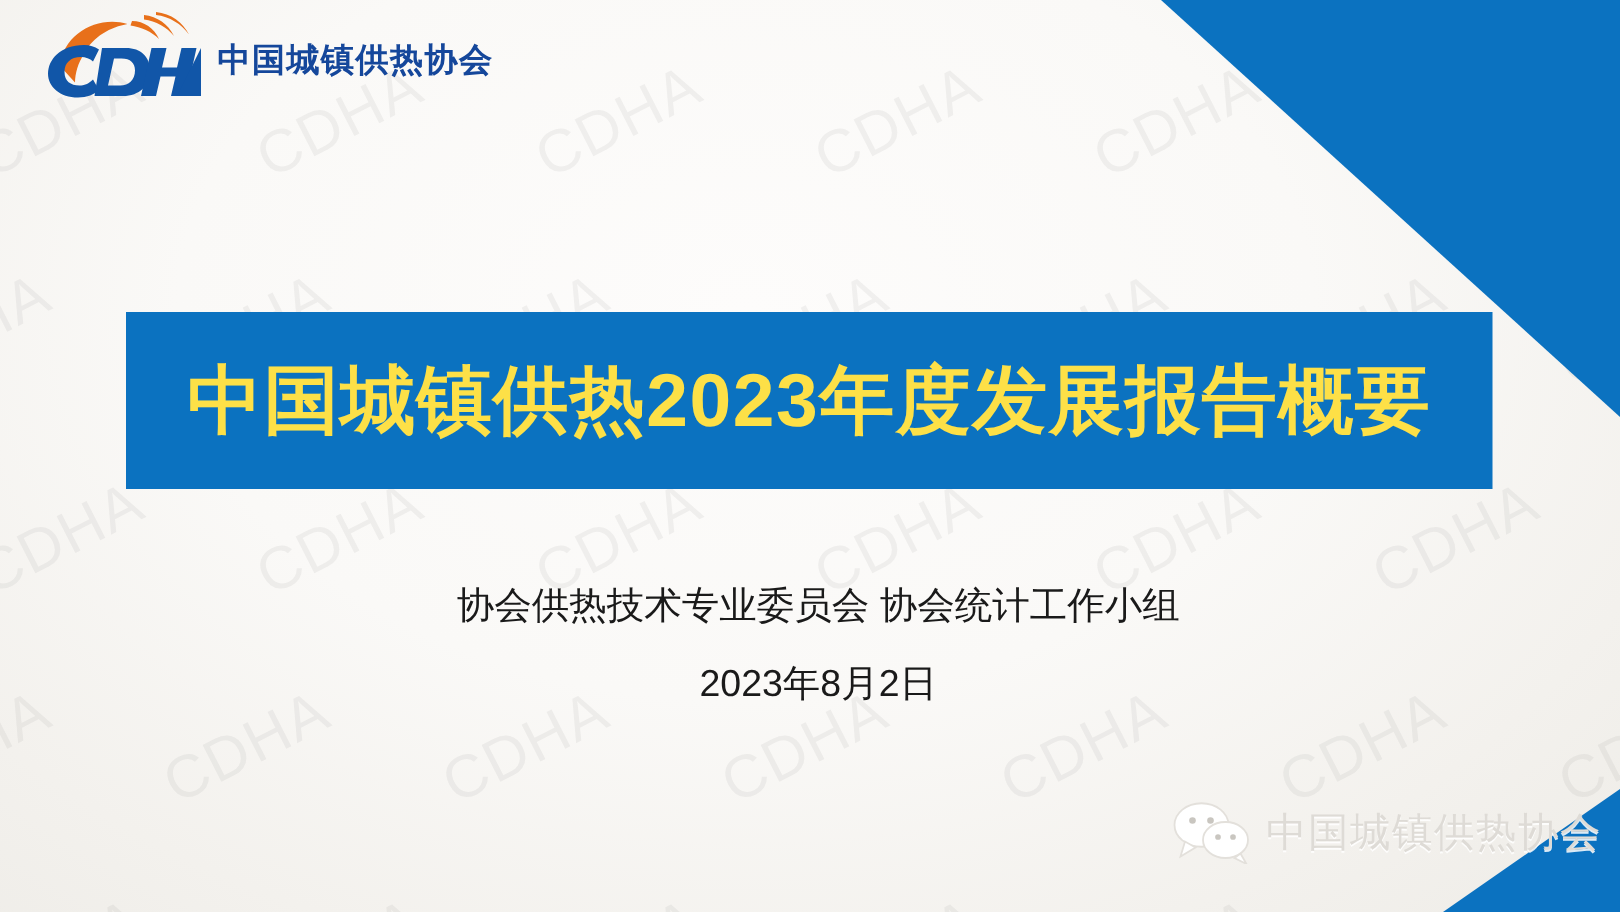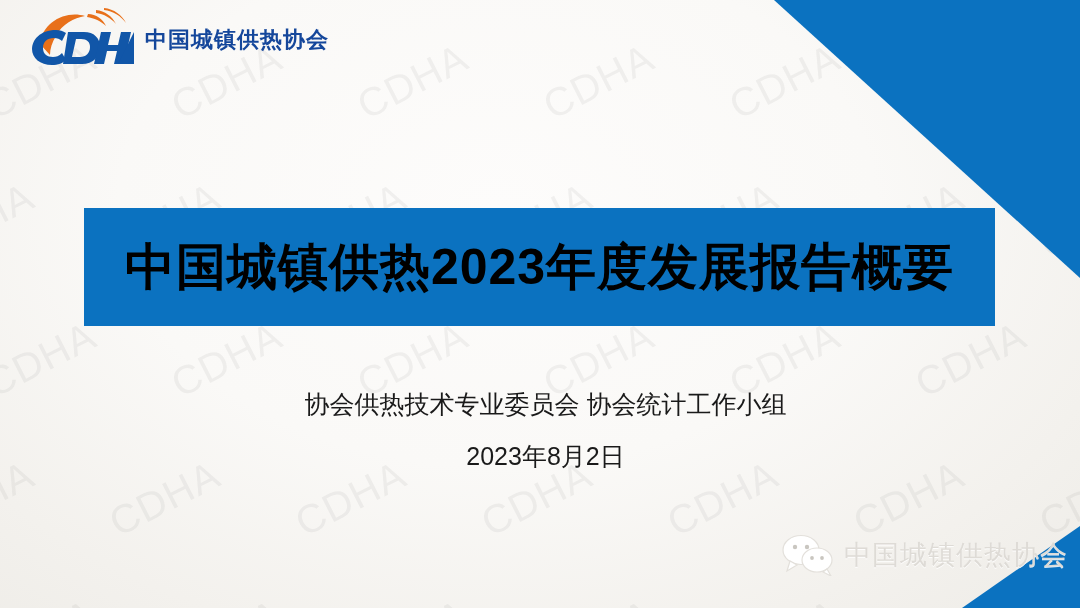--- a/index.html
+++ b/index.html
@@ -88,21 +88,21 @@
     top: 208px;
     width: 911px;
     height: 118px;
     background: #0b72c0;
     z-index: 5;
     display: flex;
     align-items: center;
     justify-content: center;
   }
   .title-text {
-    color: #000000;
+    color: #fde047;
     font-size: 50px;
     font-weight: 700;
     letter-spacing: 1px;
     line-height: 1.05;
     white-space: nowrap;
     text-align: left;
   }
 
   
   .subtitle-block {

